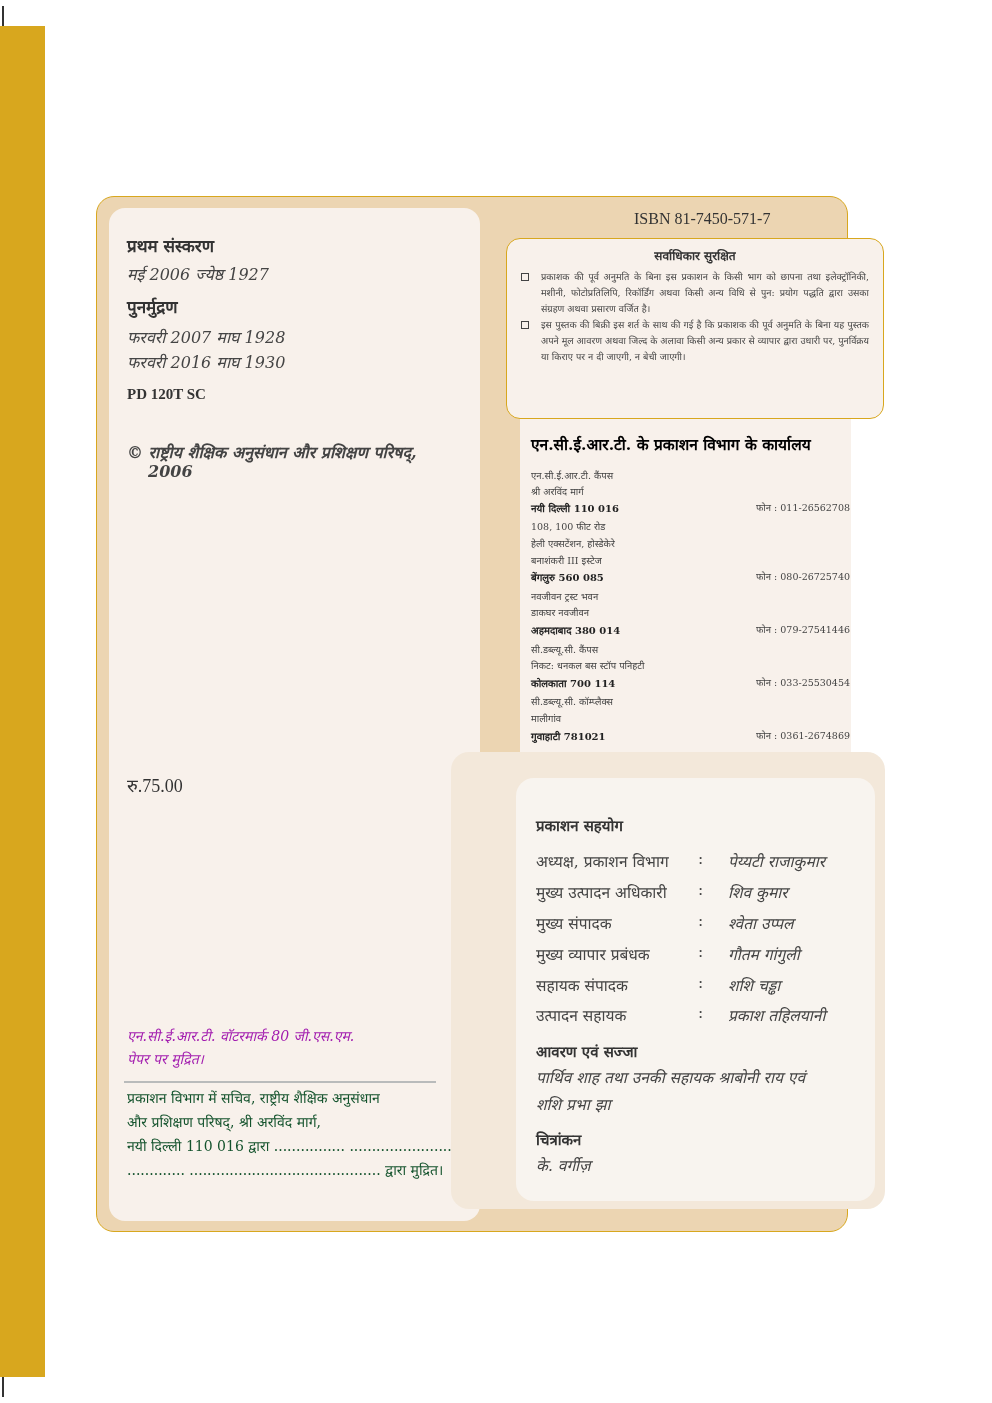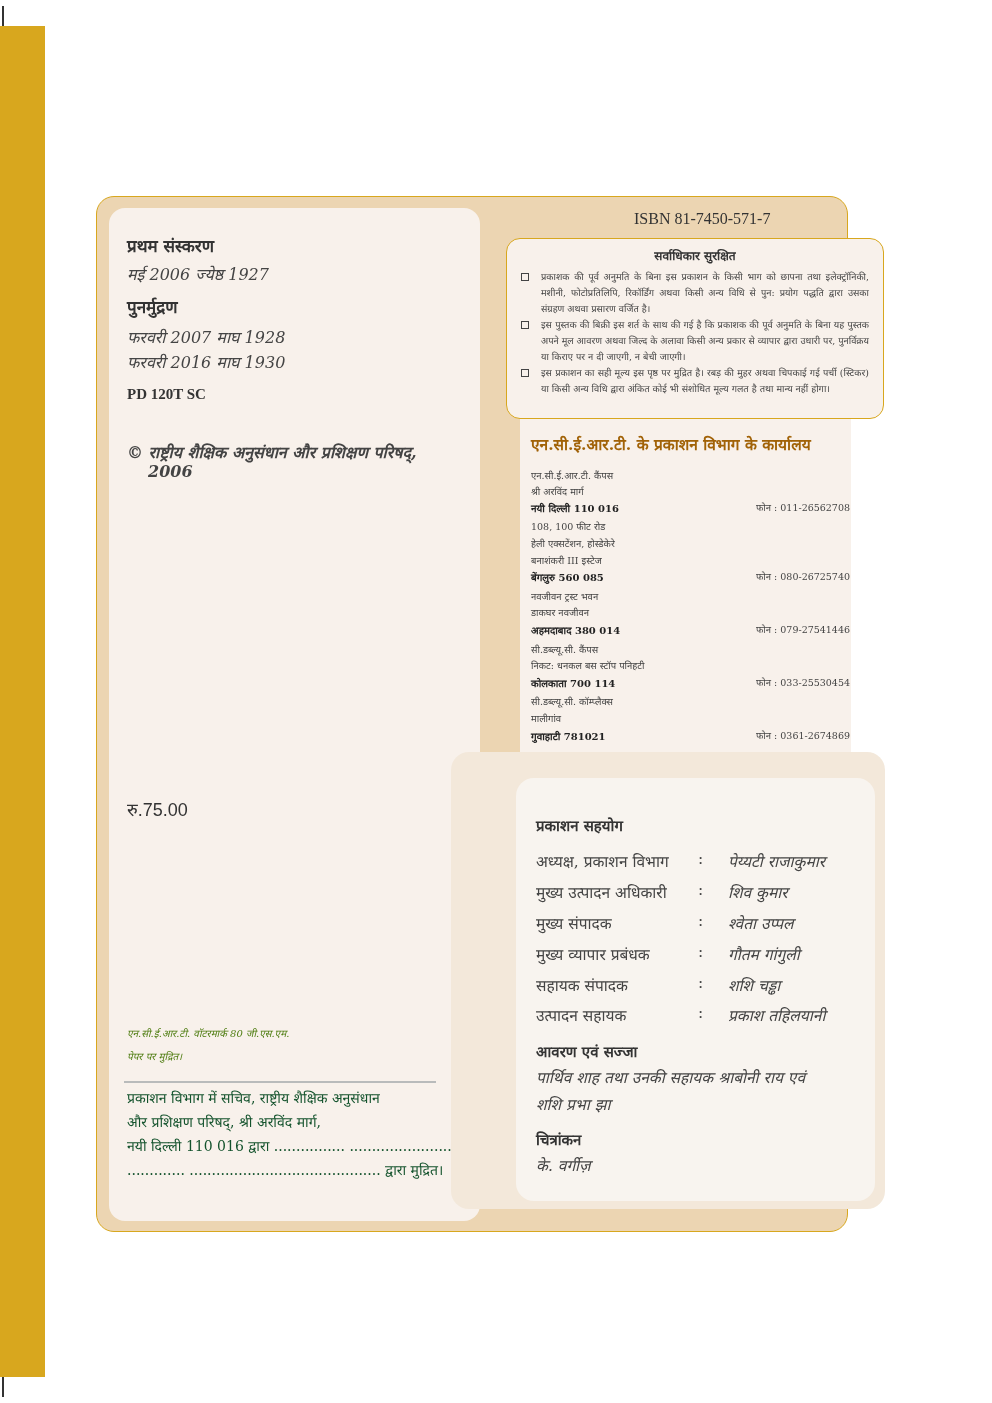--- a/index.html
+++ b/index.html
@@ -26,27 +26,27 @@
     .h-bold { font-weight: bold; font-size: 17px; color: #333; }
     .it { font-style: italic; font-size: 16px; color: #444; }
     .pd { font-weight: bold; font-size: 15px; color: #333; font-family: "Liberation Serif", serif; }
     .isbn { font-size: 16px; color: #333; font-family: "Liberation Serif", serif; }
 
     .rights-title { font-size: 12px; font-weight: bold; left: 0; width: 100%; text-align: center; top: 8px; }
     .r-item { position: absolute; left: 14px; width: 348px; font-size: 9.4px; line-height: 16px; color: #444; text-align: justify; }
     .r-item .bullet { position: absolute; left: 0; top: 4px; width: 6px; height: 6px; border: 1px solid #444; }
     .r-item .txt { margin-left: 20px; display: block; }
 
-    .off-title { font-size: 15.5px; font-weight: bold; color: #a16207; }
+    .off-title { font-size: 15.5px; font-weight: bold; color: #000000; }
     .off-line { font-size: 9.5px; color: #444; }
     .off-city { font-size: 10px; font-weight: bold; color: #222; }
     .off-phone { font-size: 9.5px; color: #444; }
 
-    .price { font-size: 18px; color: #333; font-family: Liberation Sans, sans-serif; margin-top: 24px; }
-    .wm { font-size: 10px; font-style: italic; color: #4d7c0f; }
+    .price { font-size: 18px; color: #333; font-family: Liberation Serif, serif; }
+    .wm { font-size: 14px; font-style: italic; color: #a21caf; }
     .divider { position: absolute; left: 124px; top: 1081px; width: 312px; height: 2px; background: #b9bbbb; }
     .printer { font-size: 14px; color: #14532d; }
 
     .cr-head { font-size: 15px; font-weight: bold; color: #333; }
     .cr-role { font-size: 15.5px; color: #444; }
     .cr-colon { font-size: 15.5px; color: #444; }
     .cr-name { font-size: 15.5px; font-style: italic; color: #444; }
   </style>
 </head>
 <body>
@@ -75,24 +75,20 @@
 
 <div class="rights-box">
   <div class="t rights-title">सर्वाधिकार सुरक्षित</div>
   <div class="r-item" style="top:30px;">
     <span class="bullet"></span>
     <span class="txt">प्रकाशक की पूर्व अनुमति के बिना इस प्रकाशन के किसी भाग को छापना तथा इलेक्ट्रॉनिकी, मशीनी, फोटोप्रतिलिपि, रिकॉर्डिंग अथवा किसी अन्य विधि से पुन: प्रयोग पद्धति द्वारा उसका संग्रहण अथवा प्रसारण वर्जित है।</span>
   </div>
   <div class="r-item" style="top:78px;">
     <span class="bullet"></span>
     <span class="txt">इस पुस्तक की बिक्री इस शर्त के साथ की गई है कि प्रकाशक की पूर्व अनुमति के बिना यह पुस्तक अपने मूल आवरण अथवा जिल्द के अलावा किसी अन्य प्रकार से व्यापार द्वारा उधारी पर, पुनर्विक्रय या किराए पर न दी जाएगी, न बेची जाएगी।</span>
-  </div>
-  <div class="r-item" style="top:126px;">
-    <span class="bullet"></span>
-    <span class="txt">इस प्रकाशन का सही मूल्य इस पृष्ठ पर मुद्रित है। रबड़ की मुहर अथवा चिपकाई गई पर्ची (स्टिकर) या किसी अन्य विधि द्वारा अंकित कोई भी संशोधित मूल्य गलत है तथा मान्य नहीं होगा।</span>
   </div>
 </div>
 
 <div class="t off-title" style="left:531px;top:433px;">एन.सी.ई.आर.टी. के प्रकाशन विभाग के कार्यालय</div>
 
 <div class="t off-line" style="left:531px;top:469px;">एन.सी.ई.आर.टी. कैंपस</div>
 <div class="t off-line" style="left:531px;top:485px;">श्री अरविंद मार्ग</div>
 <div class="t off-city" style="left:531px;top:501px;">नयी दिल्ली 110 016</div>
 <div class="t off-phone" style="left:756px;top:501px;">फोन : 011-26562708</div>
 

